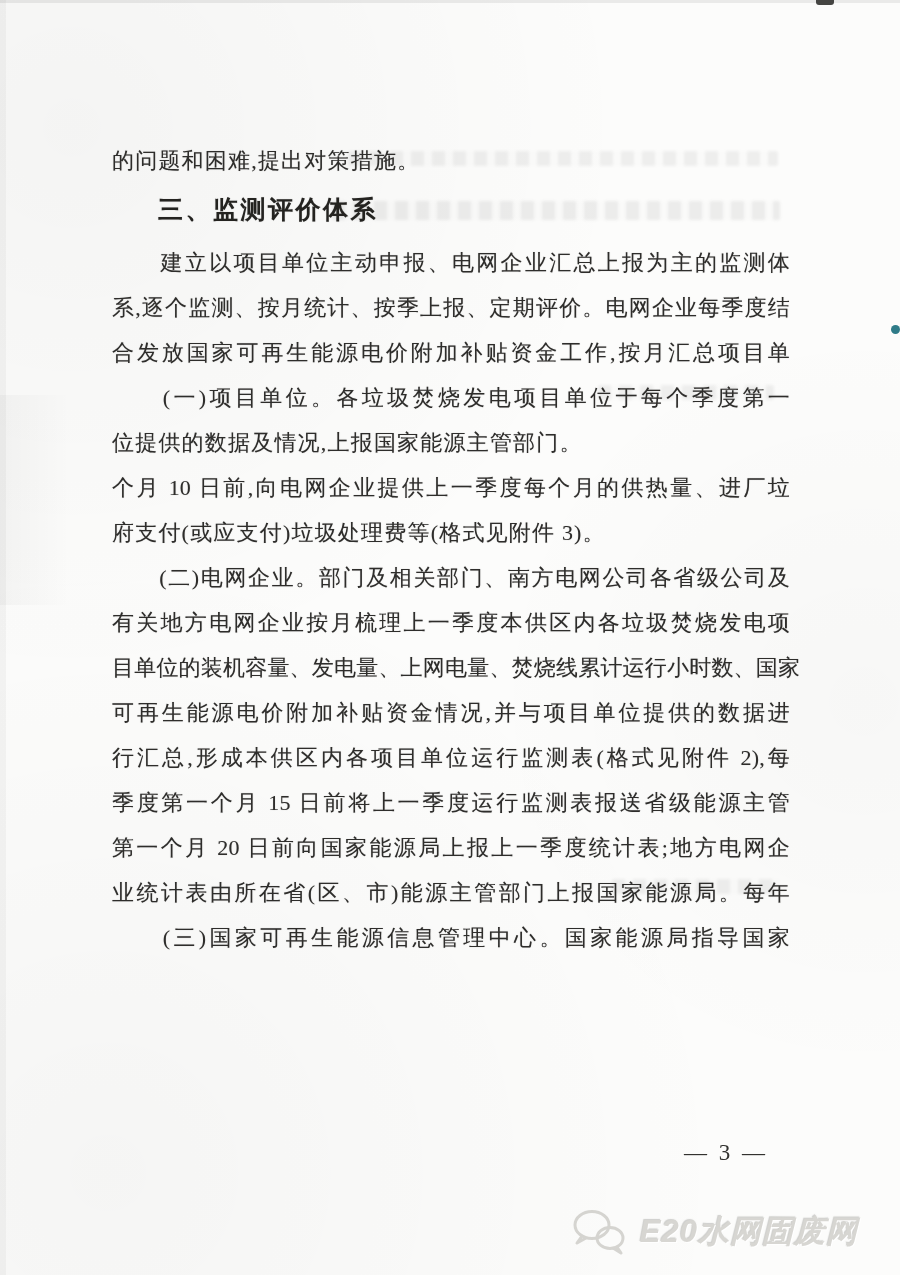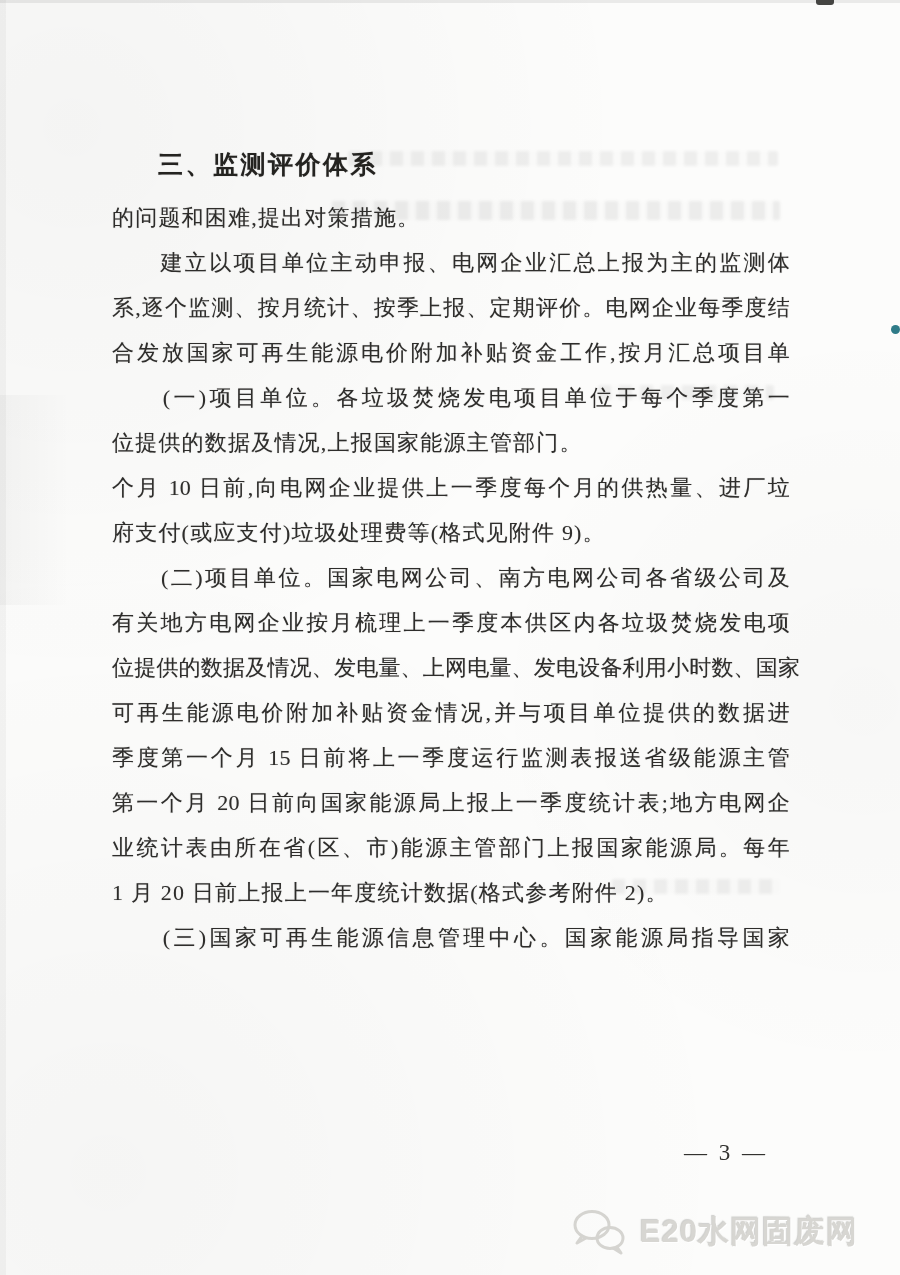--- a/index.html
+++ b/index.html
@@ -72,20 +72,21 @@
     align-items: center;
     gap: 12px;
   }
   .watermark-text {
     font-family: "Liberation Sans", "DejaVu Sans", sans-serif;
     font-weight: bold;
     font-size: 31px;
     letter-spacing: 1px;
     color: var(--watermark, #d7d6d2);
     text-shadow: 1px 1px 0 rgba(255,255,255,0.95), -1px -1px 1px rgba(170,170,165,0.55);
+    font-style: italic;
   }
   .watermark-icon svg { display: block; }
   
   .smudge {
     position: absolute;
     background: repeating-linear-gradient(90deg,
       rgba(110,110,110,0.35) 0 13px, rgba(110,110,110,0.05) 13px 21px);
     filter: blur(1.6px);
     opacity: 0.28;
     border-radius: 2px;
@@ -120,37 +121,37 @@
   <div class="edge-line-top"></div>
   <div class="edge-nick"></div>
   <div class="edge-dot"></div>
   <div class="fold-shadow-left"></div>
   <div class="smudge smudge-1"></div>
   <div class="smudge smudge-2"></div>
   <div class="smudge smudge-3"></div>
   <div class="smudge smudge-4"></div>
 
   <div class="text-block">
+      <div class="tline line-end">的问题和困难,提出对策措施。</div>
       <div class="tline heading">三、监测评价体系</div>
-      <div class="tline line-end">的问题和困难,提出对策措施。</div>
       <div class="tline line">　　建立以项目单位主动申报、电网企业汇总上报为主的监测体</div>
       <div class="tline line">系,逐个监测、按月统计、按季上报、定期评价。电网企业每季度结</div>
       <div class="tline line">合发放国家可再生能源电价附加补贴资金工作,按月汇总项目单</div>
       <div class="tline line">　　(一)项目单位。各垃圾焚烧发电项目单位于每个季度第一</div>
       <div class="tline line-end">位提供的数据及情况,上报国家能源主管部门。</div>
       <div class="tline line">个月 10 日前,向电网企业提供上一季度每个月的供热量、进厂垃</div>
-      <div class="tline line-end">府支付(或应支付)垃圾处理费等(格式见附件 9)。</div>
-      <div class="tline line">　　(二)项目单位。国家电网公司、南方电网公司各省级公司及</div>
+      <div class="tline line-end">府支付(或应支付)垃圾处理费等(格式见附件 3)。</div>
+      <div class="tline line">　　(二)电网企业。部门及相关部门、南方电网公司各省级公司及</div>
       <div class="tline line">有关地方电网企业按月梳理上一季度本供区内各垃圾焚烧发电项</div>
-      <div class="tline line">位提供的数据及情况、发电量、上网电量、发电设备利用小时数、国家</div>
+      <div class="tline line">目单位的装机容量、发电量、上网电量、焚烧线累计运行小时数、国家</div>
       <div class="tline line">可再生能源电价附加补贴资金情况,并与项目单位提供的数据进</div>
+      <div class="tline line">行汇总,形成本供区内各项目单位运行监测表(格式见附件 2),每</div>
       <div class="tline line">季度第一个月 15 日前将上一季度运行监测表报送省级能源主管</div>
       <div class="tline line">第一个月 20 日前向国家能源局上报上一季度统计表;地方电网企</div>
       <div class="tline line">业统计表由所在省(区、市)能源主管部门上报国家能源局。每年</div>
-      <div class="tline line-end">1 月 20 日前上报上一年度统计数据(格式参考附件 2)。</div>
       <div class="tline line">　　(三)国家可再生能源信息管理中心。国家能源局指导国家</div>
     </div>
 
   <div class="page-number">— 3 —</div>
 
   <div class="watermark">
     <span class="watermark-icon">
       <svg width="58" height="48" viewBox="0 0 58 48" fill="none" xmlns="http://www.w3.org/2000/svg">
         <ellipse cx="22" cy="17" rx="17" ry="13.5" stroke="#d5d4d0" stroke-width="3"></ellipse>
         <path d="M12 28 L7 35 L16 30" stroke="#d5d4d0" stroke-width="3" fill="none" stroke-linejoin="round"></path>

